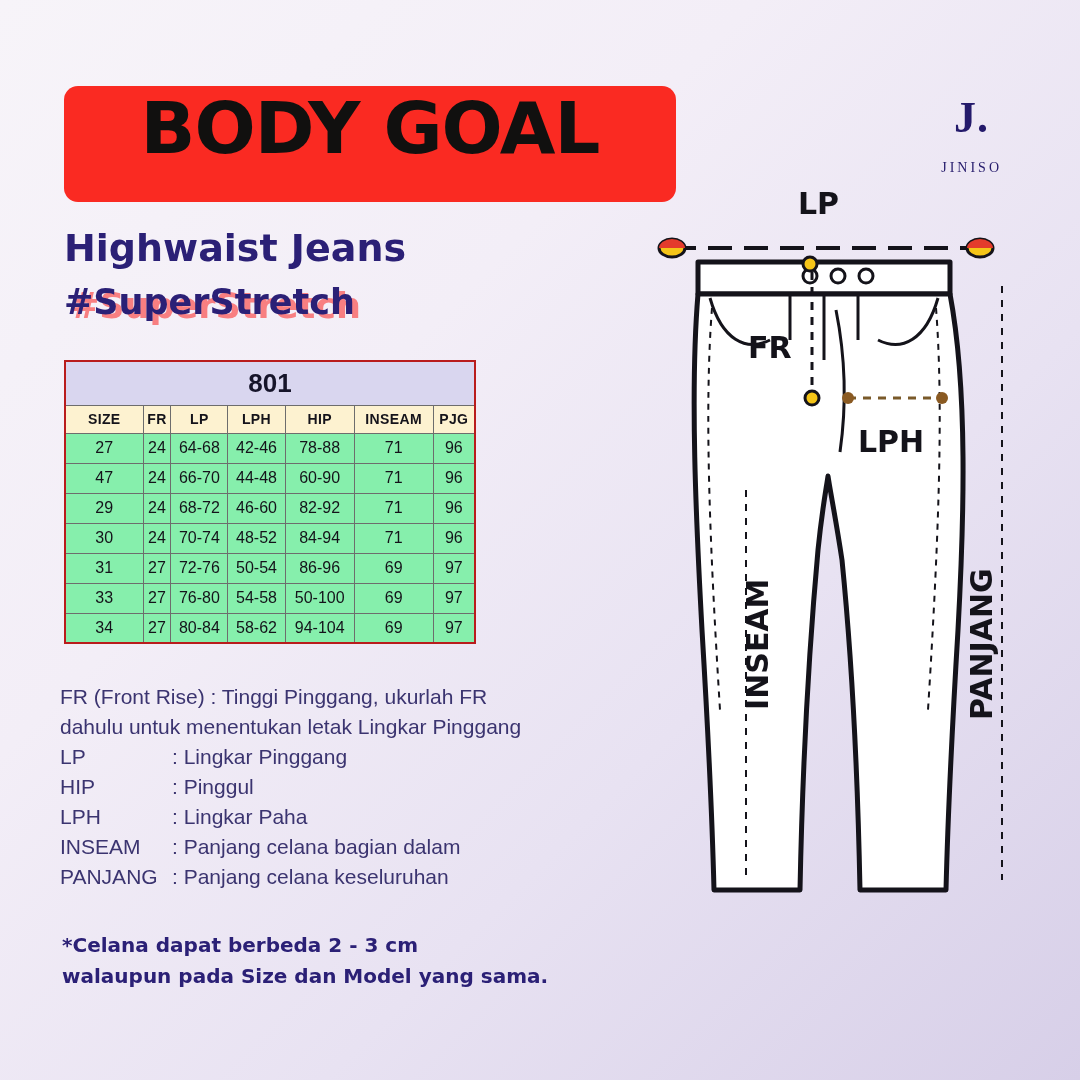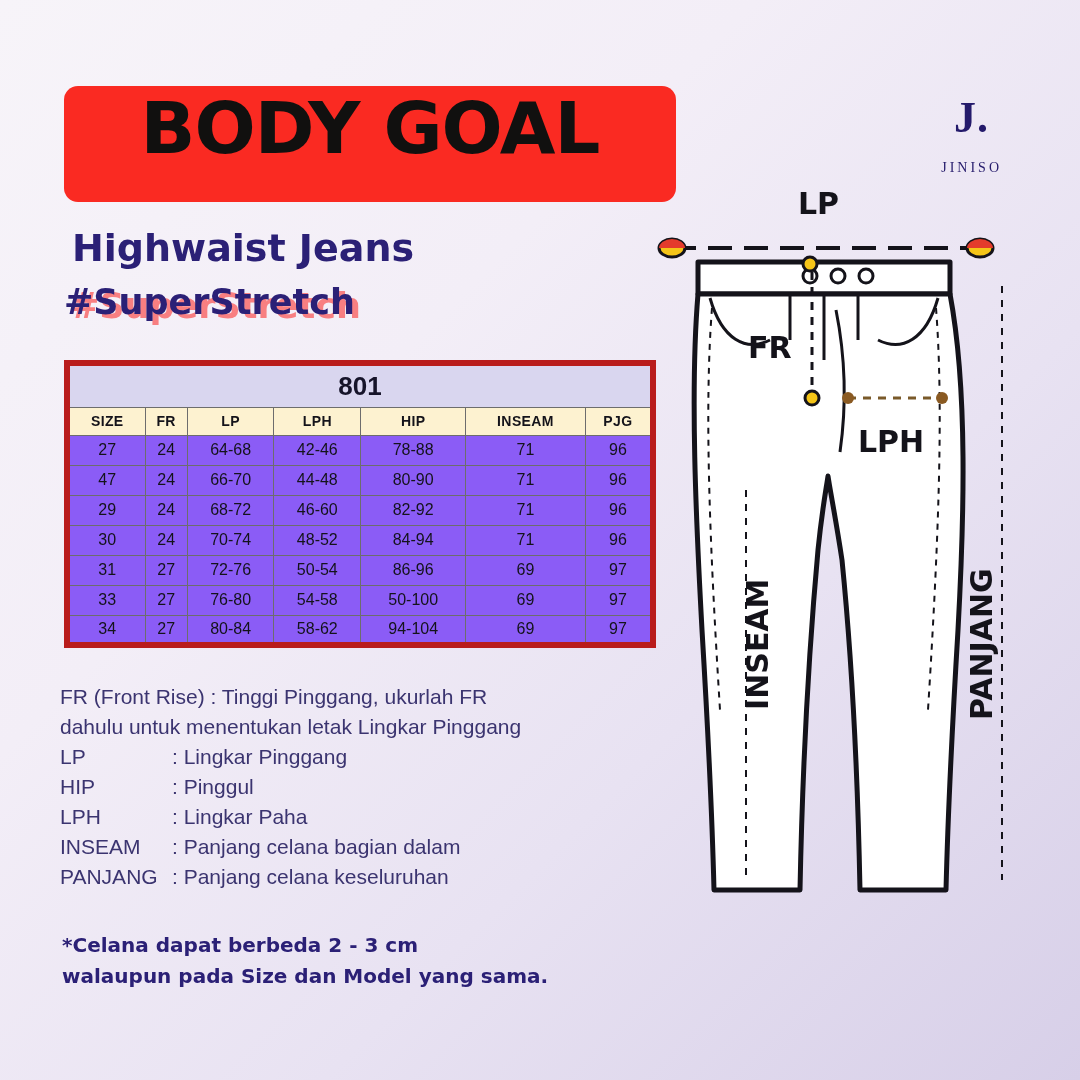--- a/index.html
+++ b/index.html
@@ -54,21 +54,20 @@
     font-family: "DejaVu Sans", sans-serif;
   }
   .subtitle {
     position: absolute;
     left: 64px;
     top: 226px;
     font-size: 38px;
     font-weight: bold;
     color: #2b2076;
     font-family: "DejaVu Sans", sans-serif;
-    margin-left: 8px;
   }
   .hashtag-wrap {
     position: absolute;
     left: 64px;
     top: 282px;
     height: 42px;
   }
   .hashtag-shadow {
     position: absolute;
     left: 6px;
@@ -89,24 +88,24 @@
     color: #2b2076;
     font-family: "DejaVu Sans", sans-serif;
     white-space: nowrap;
   }
 
   
   .size-table {
     position: absolute;
     left: 64px;
     top: 360px;
-    width: 592px;
+    width: 412px;
     border-collapse: collapse;
-    border: 6px solid #b91c1c;
-    background: #8b5cf6;
+    border: 2px solid #b91c1c;
+    background: #86efac;
   }
   .size-table td, .size-table th {
     border: 1px solid #6d6d6d;
     text-align: center;
     font-size: 16px;
     color: #14131a;
     height: 30px;
     font-family: "Liberation Sans", sans-serif;
   }
   .table-model td {
@@ -208,21 +207,21 @@
       <td>42-46</td>
       <td>78-88</td>
       <td>71</td>
       <td>96</td>
     </tr>
     <tr>
       <td>47</td>
       <td>24</td>
       <td>66-70</td>
       <td>44-48</td>
-      <td>80-90</td>
+      <td>60-90</td>
       <td>71</td>
       <td>96</td>
     </tr>
     <tr>
       <td>29</td>
       <td>24</td>
       <td>68-72</td>
       <td>46-60</td>
       <td>82-92</td>
       <td>71</td>

